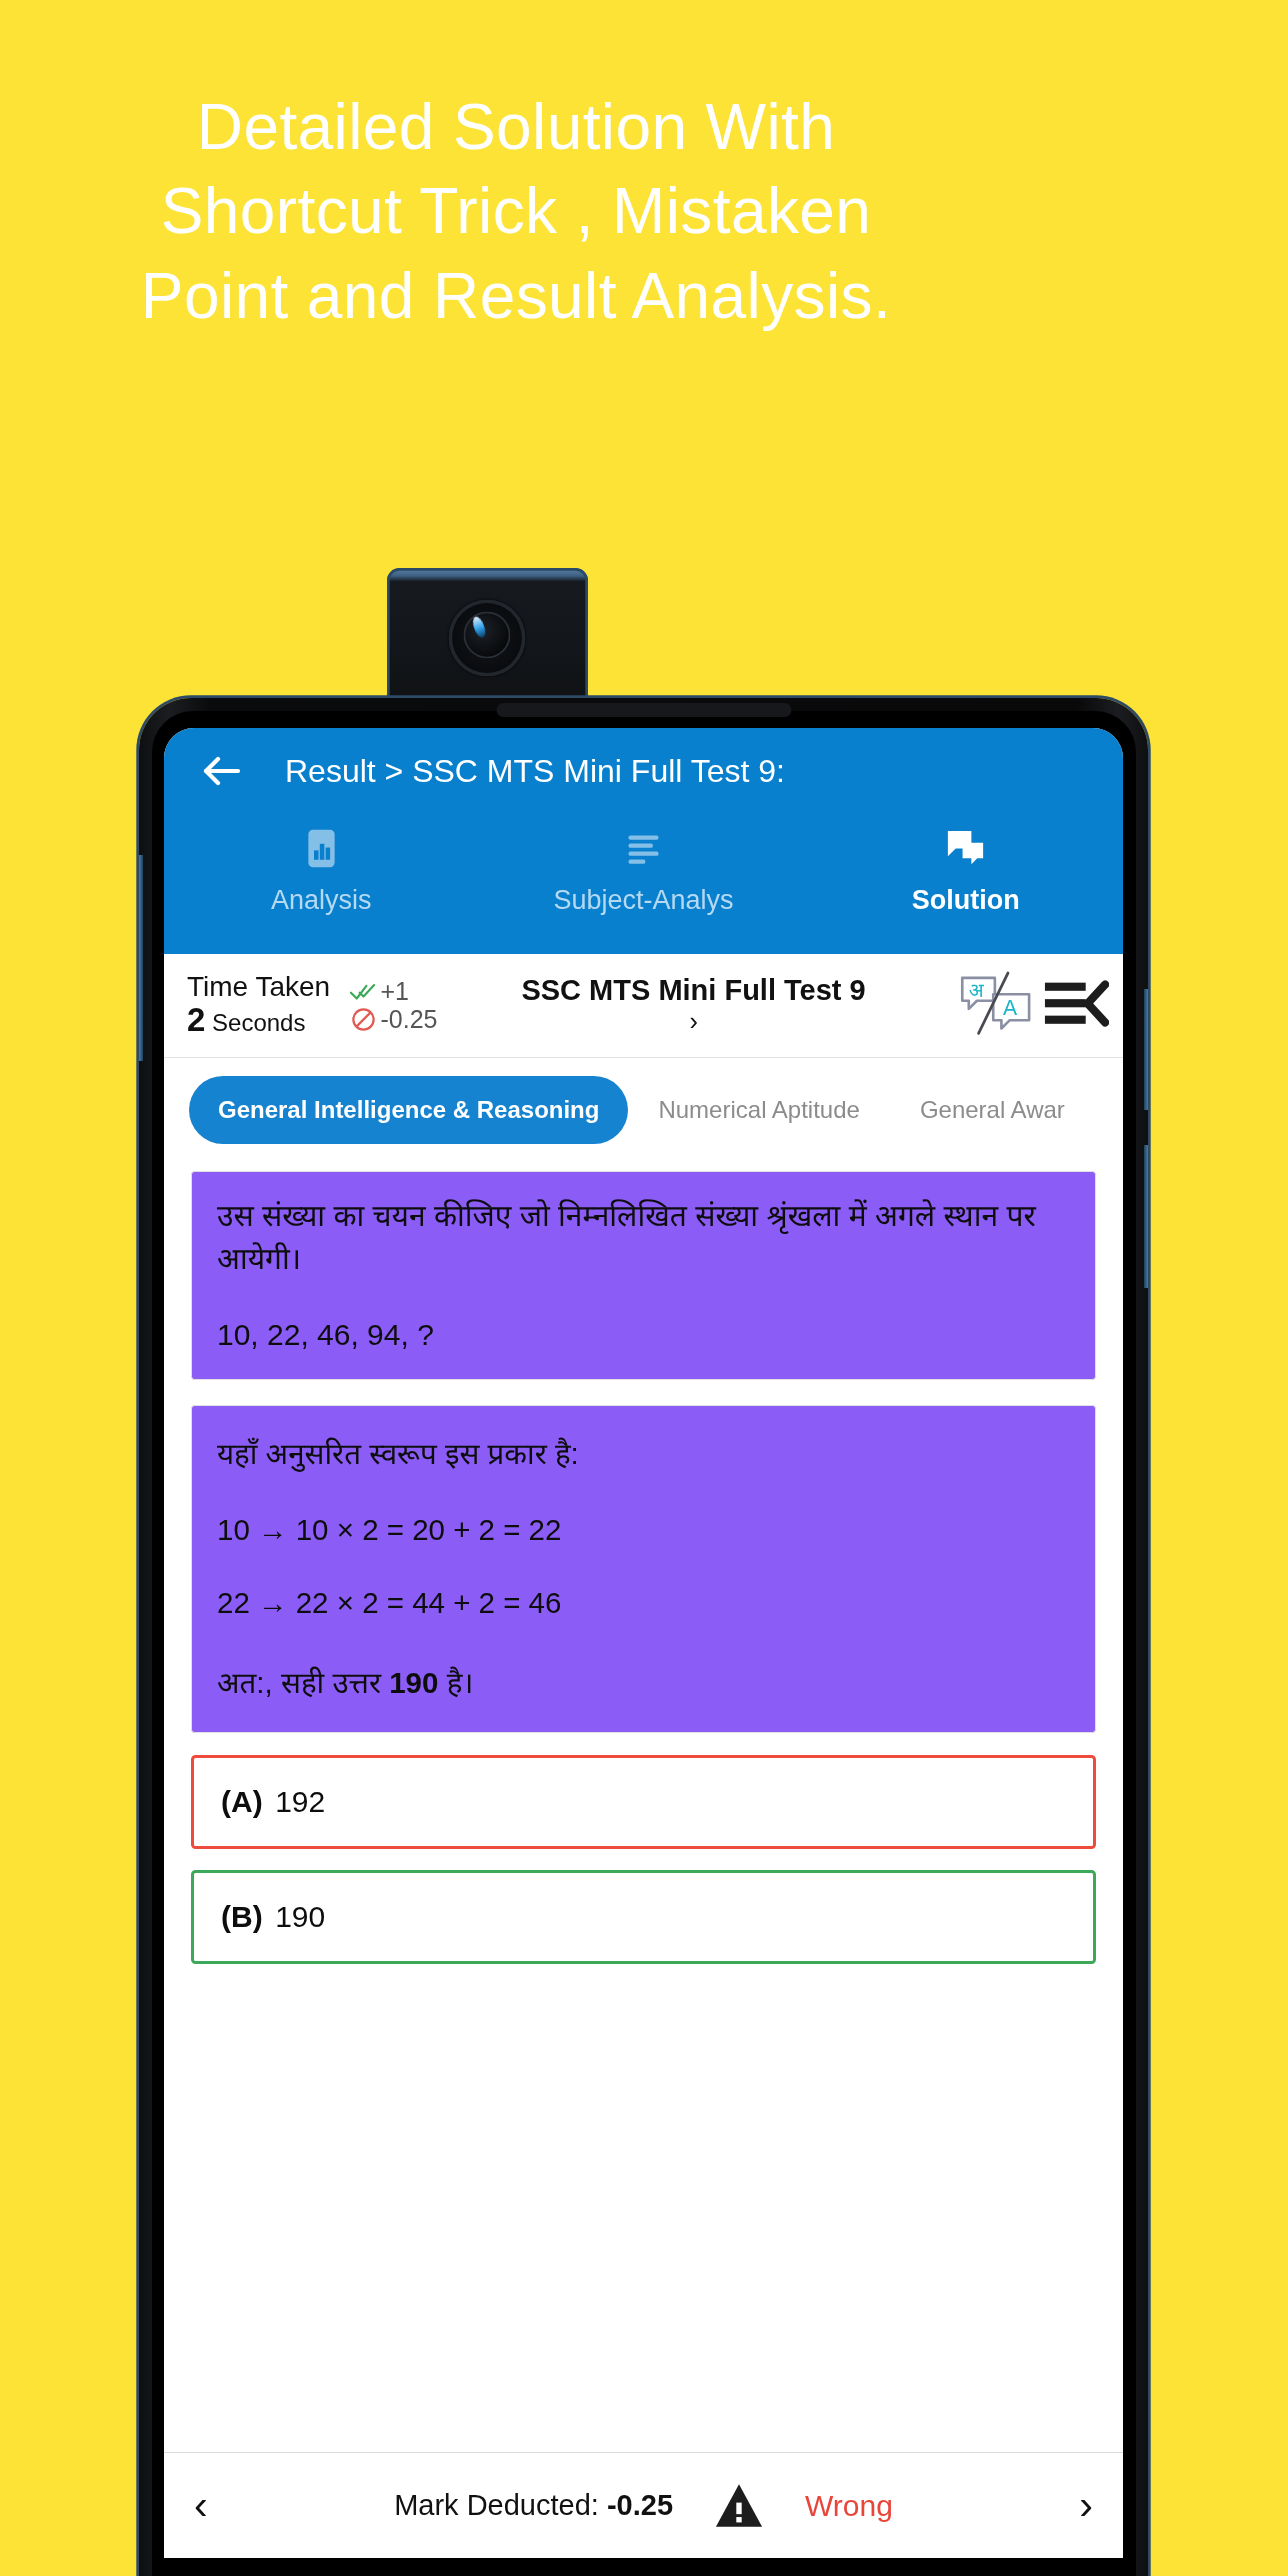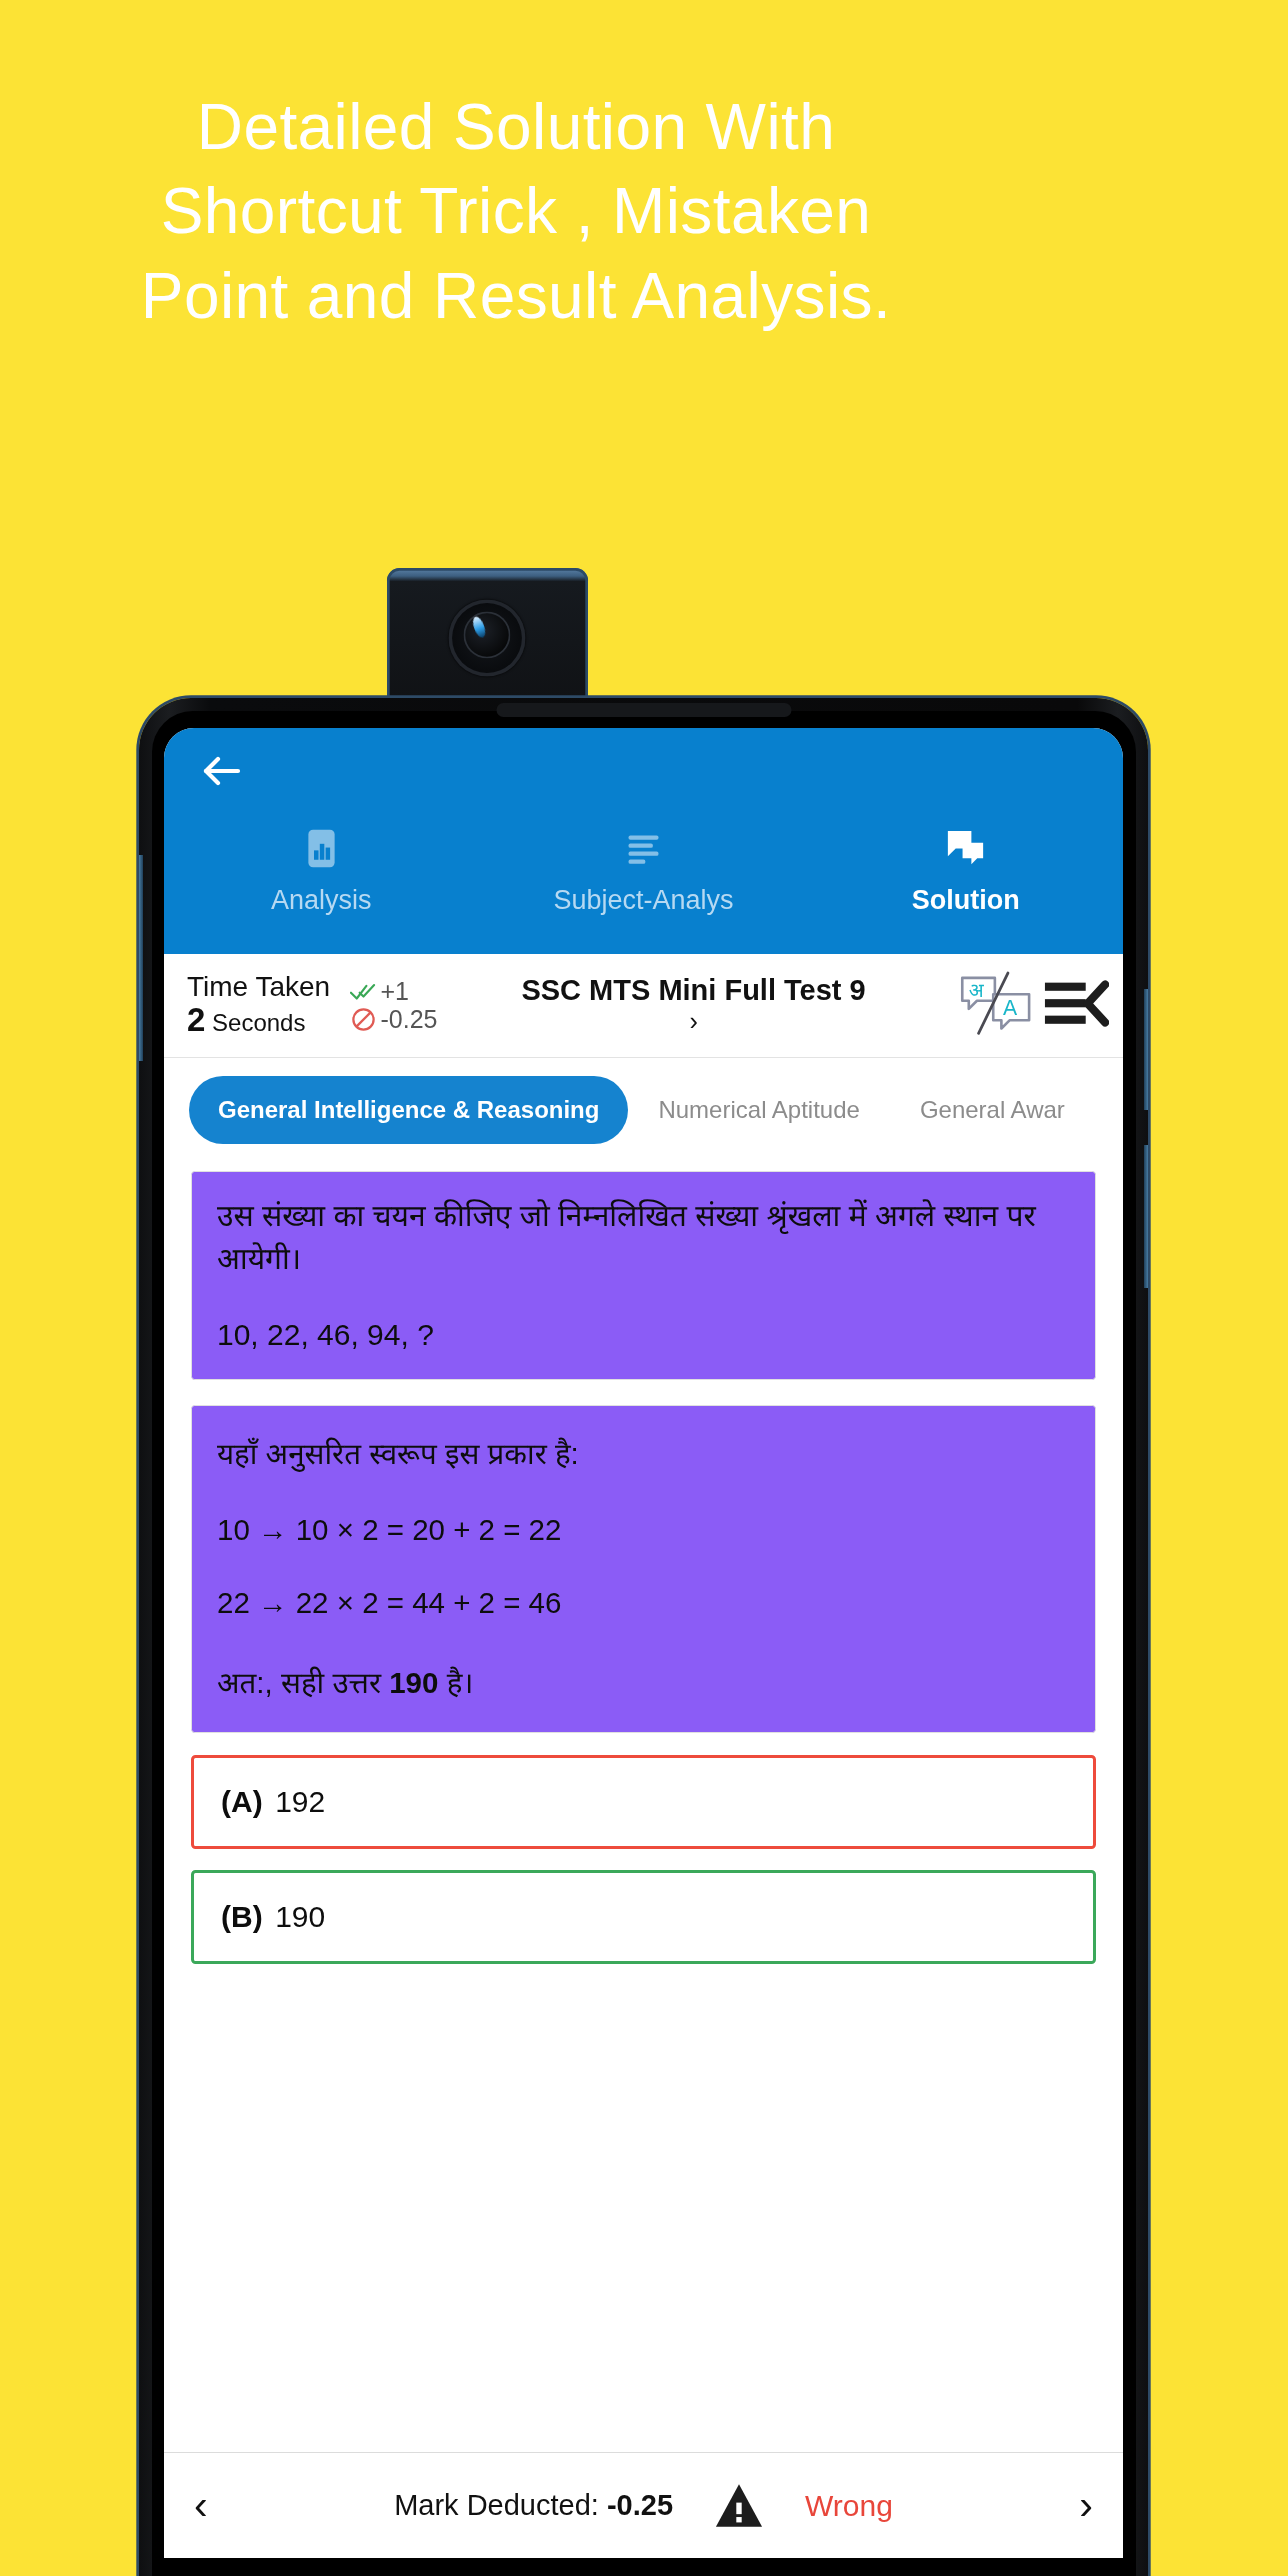--- a/index.html
+++ b/index.html
@@ -219,20 +219,21 @@
     <div class="screen">
 
       <div class="appbar">
         <div class="appbar-top">
           <div class="back-arrow">
             <svg width="48" height="48" viewBox="0 0 24 24" fill="none" stroke="#ffffff" stroke-width="2.1" stroke-linecap="round" stroke-linejoin="round">
               <line x1="20" y1="12" x2="4" y2="12"></line>
                 <polyline points="10,18 4,12 10,6"></polyline>
             </svg>
           </div>
+          <div class="appbar-title">Result &gt; SSC MTS Mini Full Test 9:</div>
         </div>
 
         <div class="appbar-tabs">
           <div class="tab inactive">
             <span class="tab-ico">
               <svg width="45" height="45" viewBox="0 0 24 24" fill="#cfe6f7">
                 <rect x="5" y="2" width="14" height="20" rx="2.5"></rect>
                 <rect x="8" y="13" width="2.4" height="5" fill="#0880CE"></rect>
                 <rect x="11.1" y="9.5" width="2.4" height="8.5" fill="#0880CE"></rect>
                 <rect x="14.2" y="11.5" width="2.4" height="6.5" fill="#0880CE"></rect>

